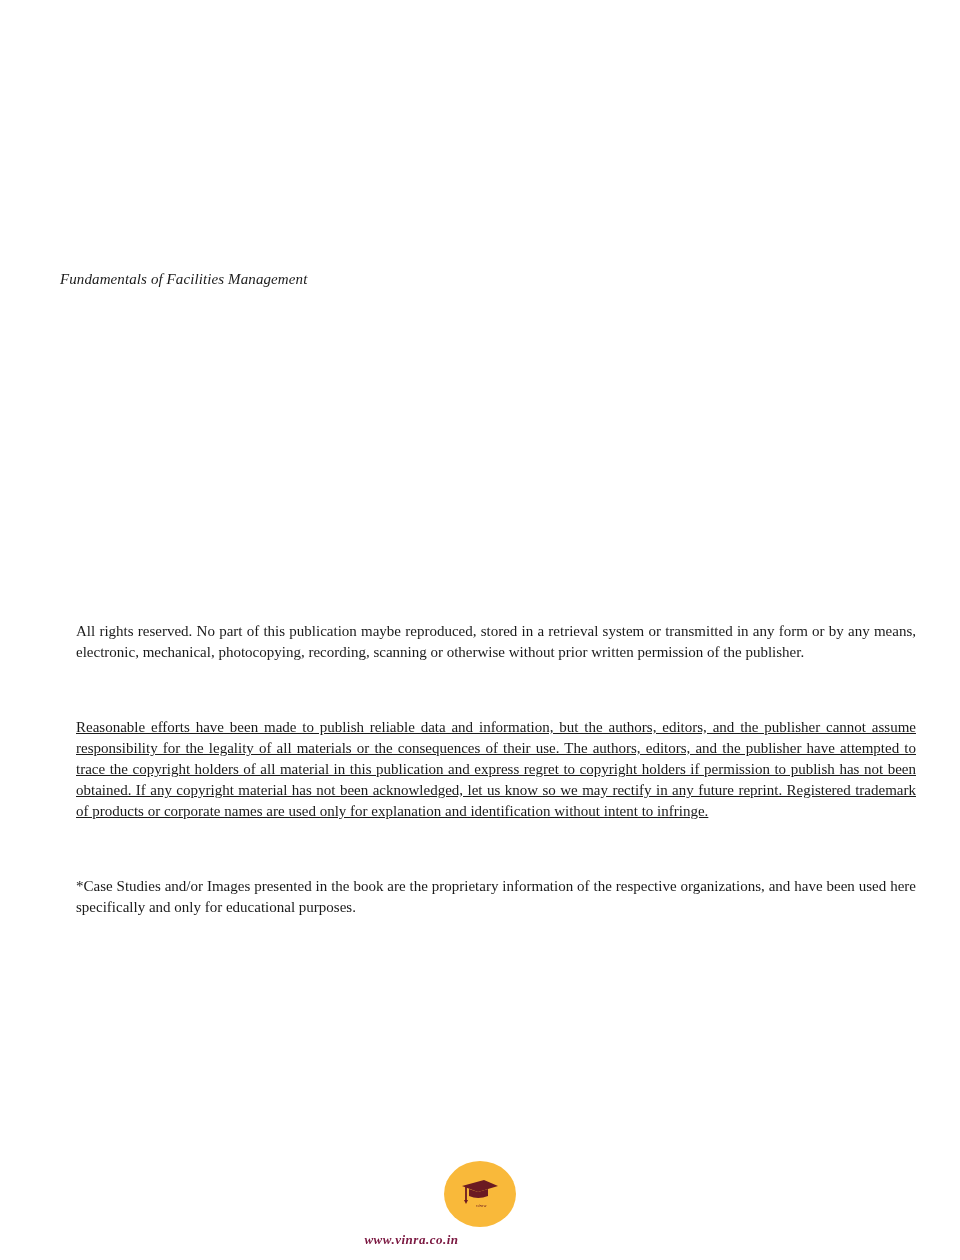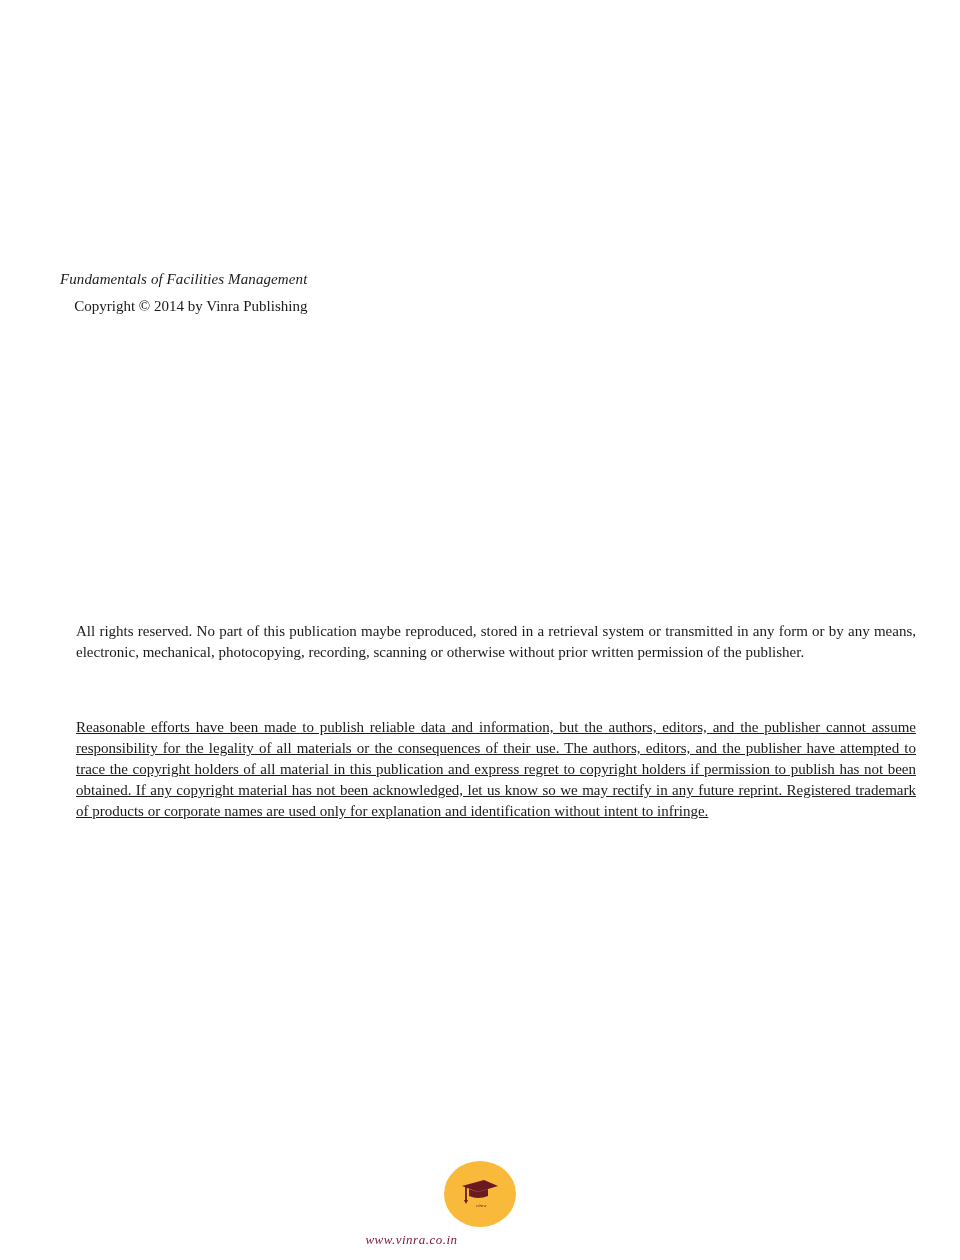--- a/index.html
+++ b/index.html
@@ -19,21 +19,20 @@
       position: absolute;
       left: 0; top: 0;
       width: 960px; height: 1260px;
     }
     .title-block {
       position: absolute;
       left: 60px;
       top: 266px;
       font-size: 15px;
       line-height: 27px;
-      text-align: right;
     }
     .book-title {
       font-style: italic;
       display: block;
       letter-spacing: 0.1px;
     }
     .copyright-line {
       display: block;
     }
     .para {
@@ -63,40 +62,40 @@
     }
     .logo svg { display: block; }
     .website {
       position: absolute;
       left: 0;
       width: 823px;
       top: 1232px;
       text-align: center;
       font-family: "Liberation Serif", "DejaVu Serif", serif;
       font-style: italic;
-      font-weight: normal;
+      font-weight: bold;
       font-size: 13px;
       color: #7a1740;
       letter-spacing: 0.5px;
     }
   </style>
 </head>
 <body>
 
 <div class="page">
 
   <div class="title-block">
     <span class="book-title">Fundamentals of Facilities Management</span>
-    <span class="copyright-line">Copyright © 2014 by Vinra Publishing</span>
   </div>
 
   <p class="para para-rights">All rights reserved. No part of this publication maybe reproduced, stored in a retrieval system or transmitted in any form or by any means, electronic, mechanical, photocopying, recording, scanning or otherwise without prior written permission of the publisher.</p>
 
   <p class="para para-efforts">Reasonable efforts have been made to publish reliable data and information, but the authors, editors, and the publisher cannot assume responsibility for the legality of all materials or the consequences of their use. The authors, editors, and the publisher have attempted to trace the copyright holders of all material in this publication and express regret to copyright holders if permission to publish has not been obtained. If any copyright material has not been acknowledged, let us know so we may rectify in any future reprint. Registered trademark of products or corporate names are used only for explanation and identification without intent to infringe.</p>
 
+  <p class="para para-case">*Case Studies and/or Images presented in the book are the proprietary information of the respective organizations, and have been used here specifically and only for educational purposes.</p>
 
   <div class="logo">
     <span>
       <svg width="44" height="36" viewBox="0 0 44 36">
 
         <polygon points="4,10 26,4 40,10 20,16" fill="#6b1a22"></polygon>
 
         <path d="M11,13 L11,20 Q20,24 30,20 L30,13 L20,16 Z" fill="#6b1a22"></path>
 
         <line x1="8" y1="11" x2="8" y2="24" stroke="#6b1a22" stroke-width="1.8"></line>

